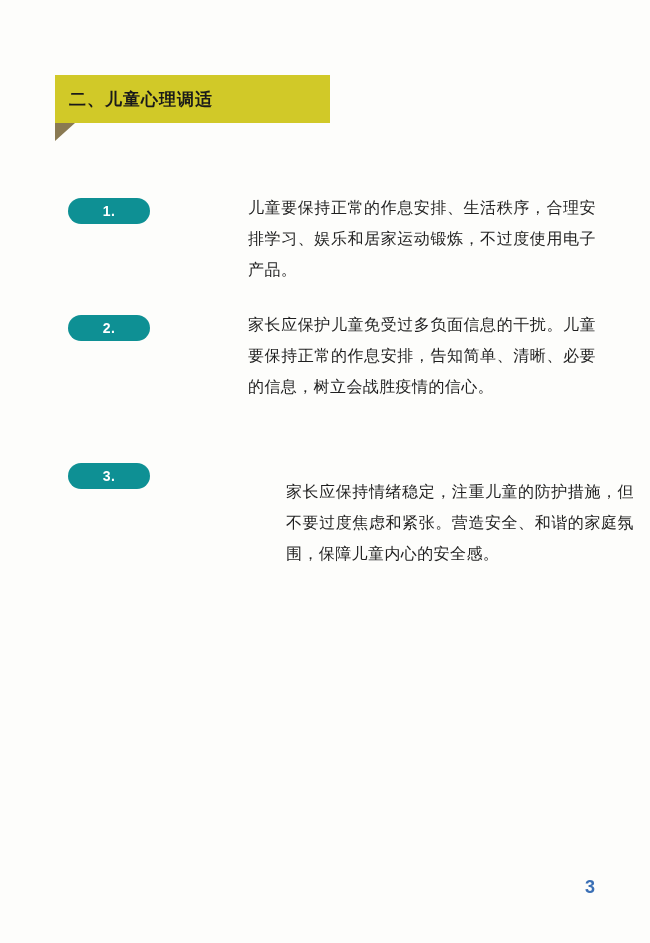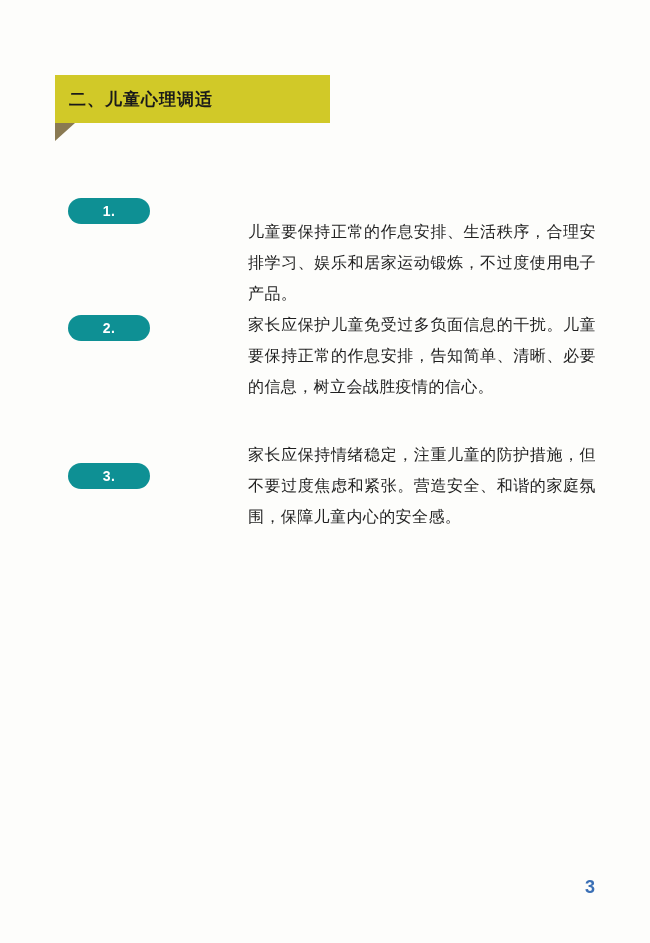--- a/index.html
+++ b/index.html
@@ -88,27 +88,27 @@
     font-size: 16px;
     line-height: 31px;
     color: #1f1f1f;
     letter-spacing: 0.4px;
     text-align: justify;
     text-justify: inter-ideograph;
   }
 
   
   .item-1 .num-badge { top: 198px; }
-  .item-1 .item-body { top: 192px; margin-top: 24px; }
+  .item-1 .item-body { top: 192px; }
 
   .item-2 .num-badge { top: 315px; }
   .item-2 .item-body { top: 309px; }
 
   .item-3 .num-badge { top: 463px; }
-  .item-3 .item-body { top: 439px; }
+  .item-3 .item-body { top: 476px; margin-left: 38px; }
 
   
   .page-number {
     position: absolute;
     right: 55px;
     bottom: 45px;
     font-size: 18px;
     color: #3a6fb5;
     font-weight: bold;
   }

